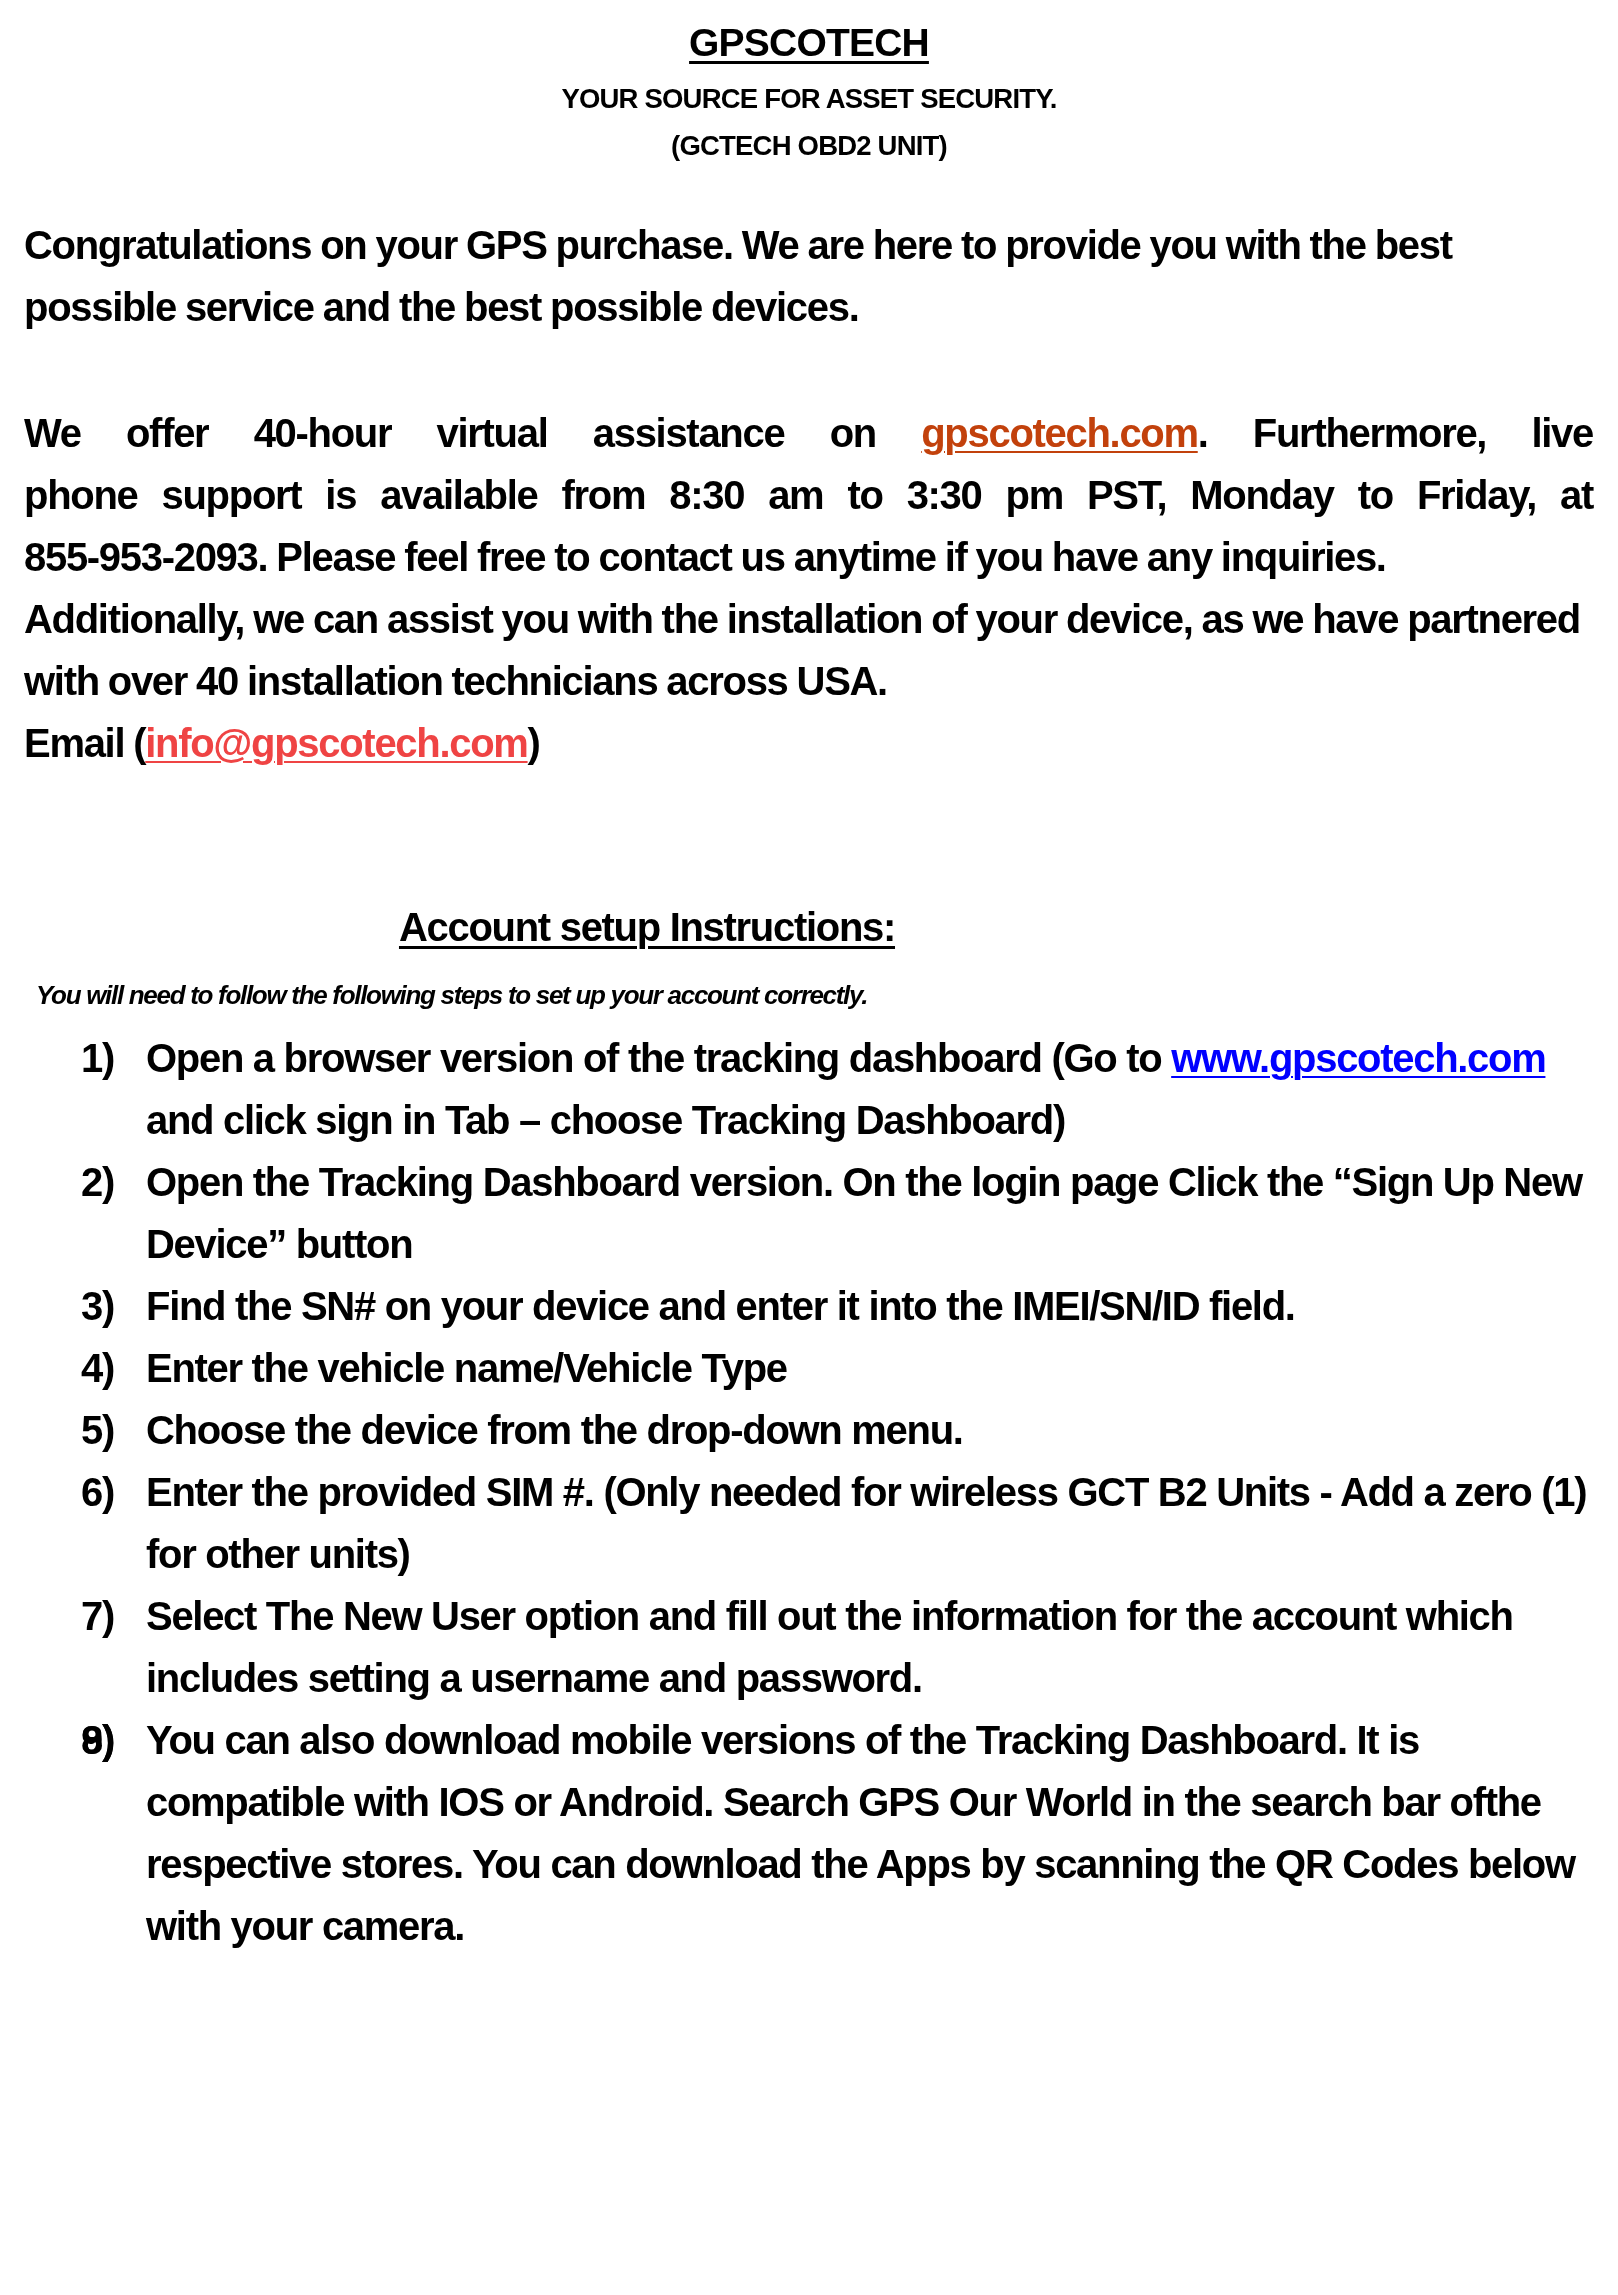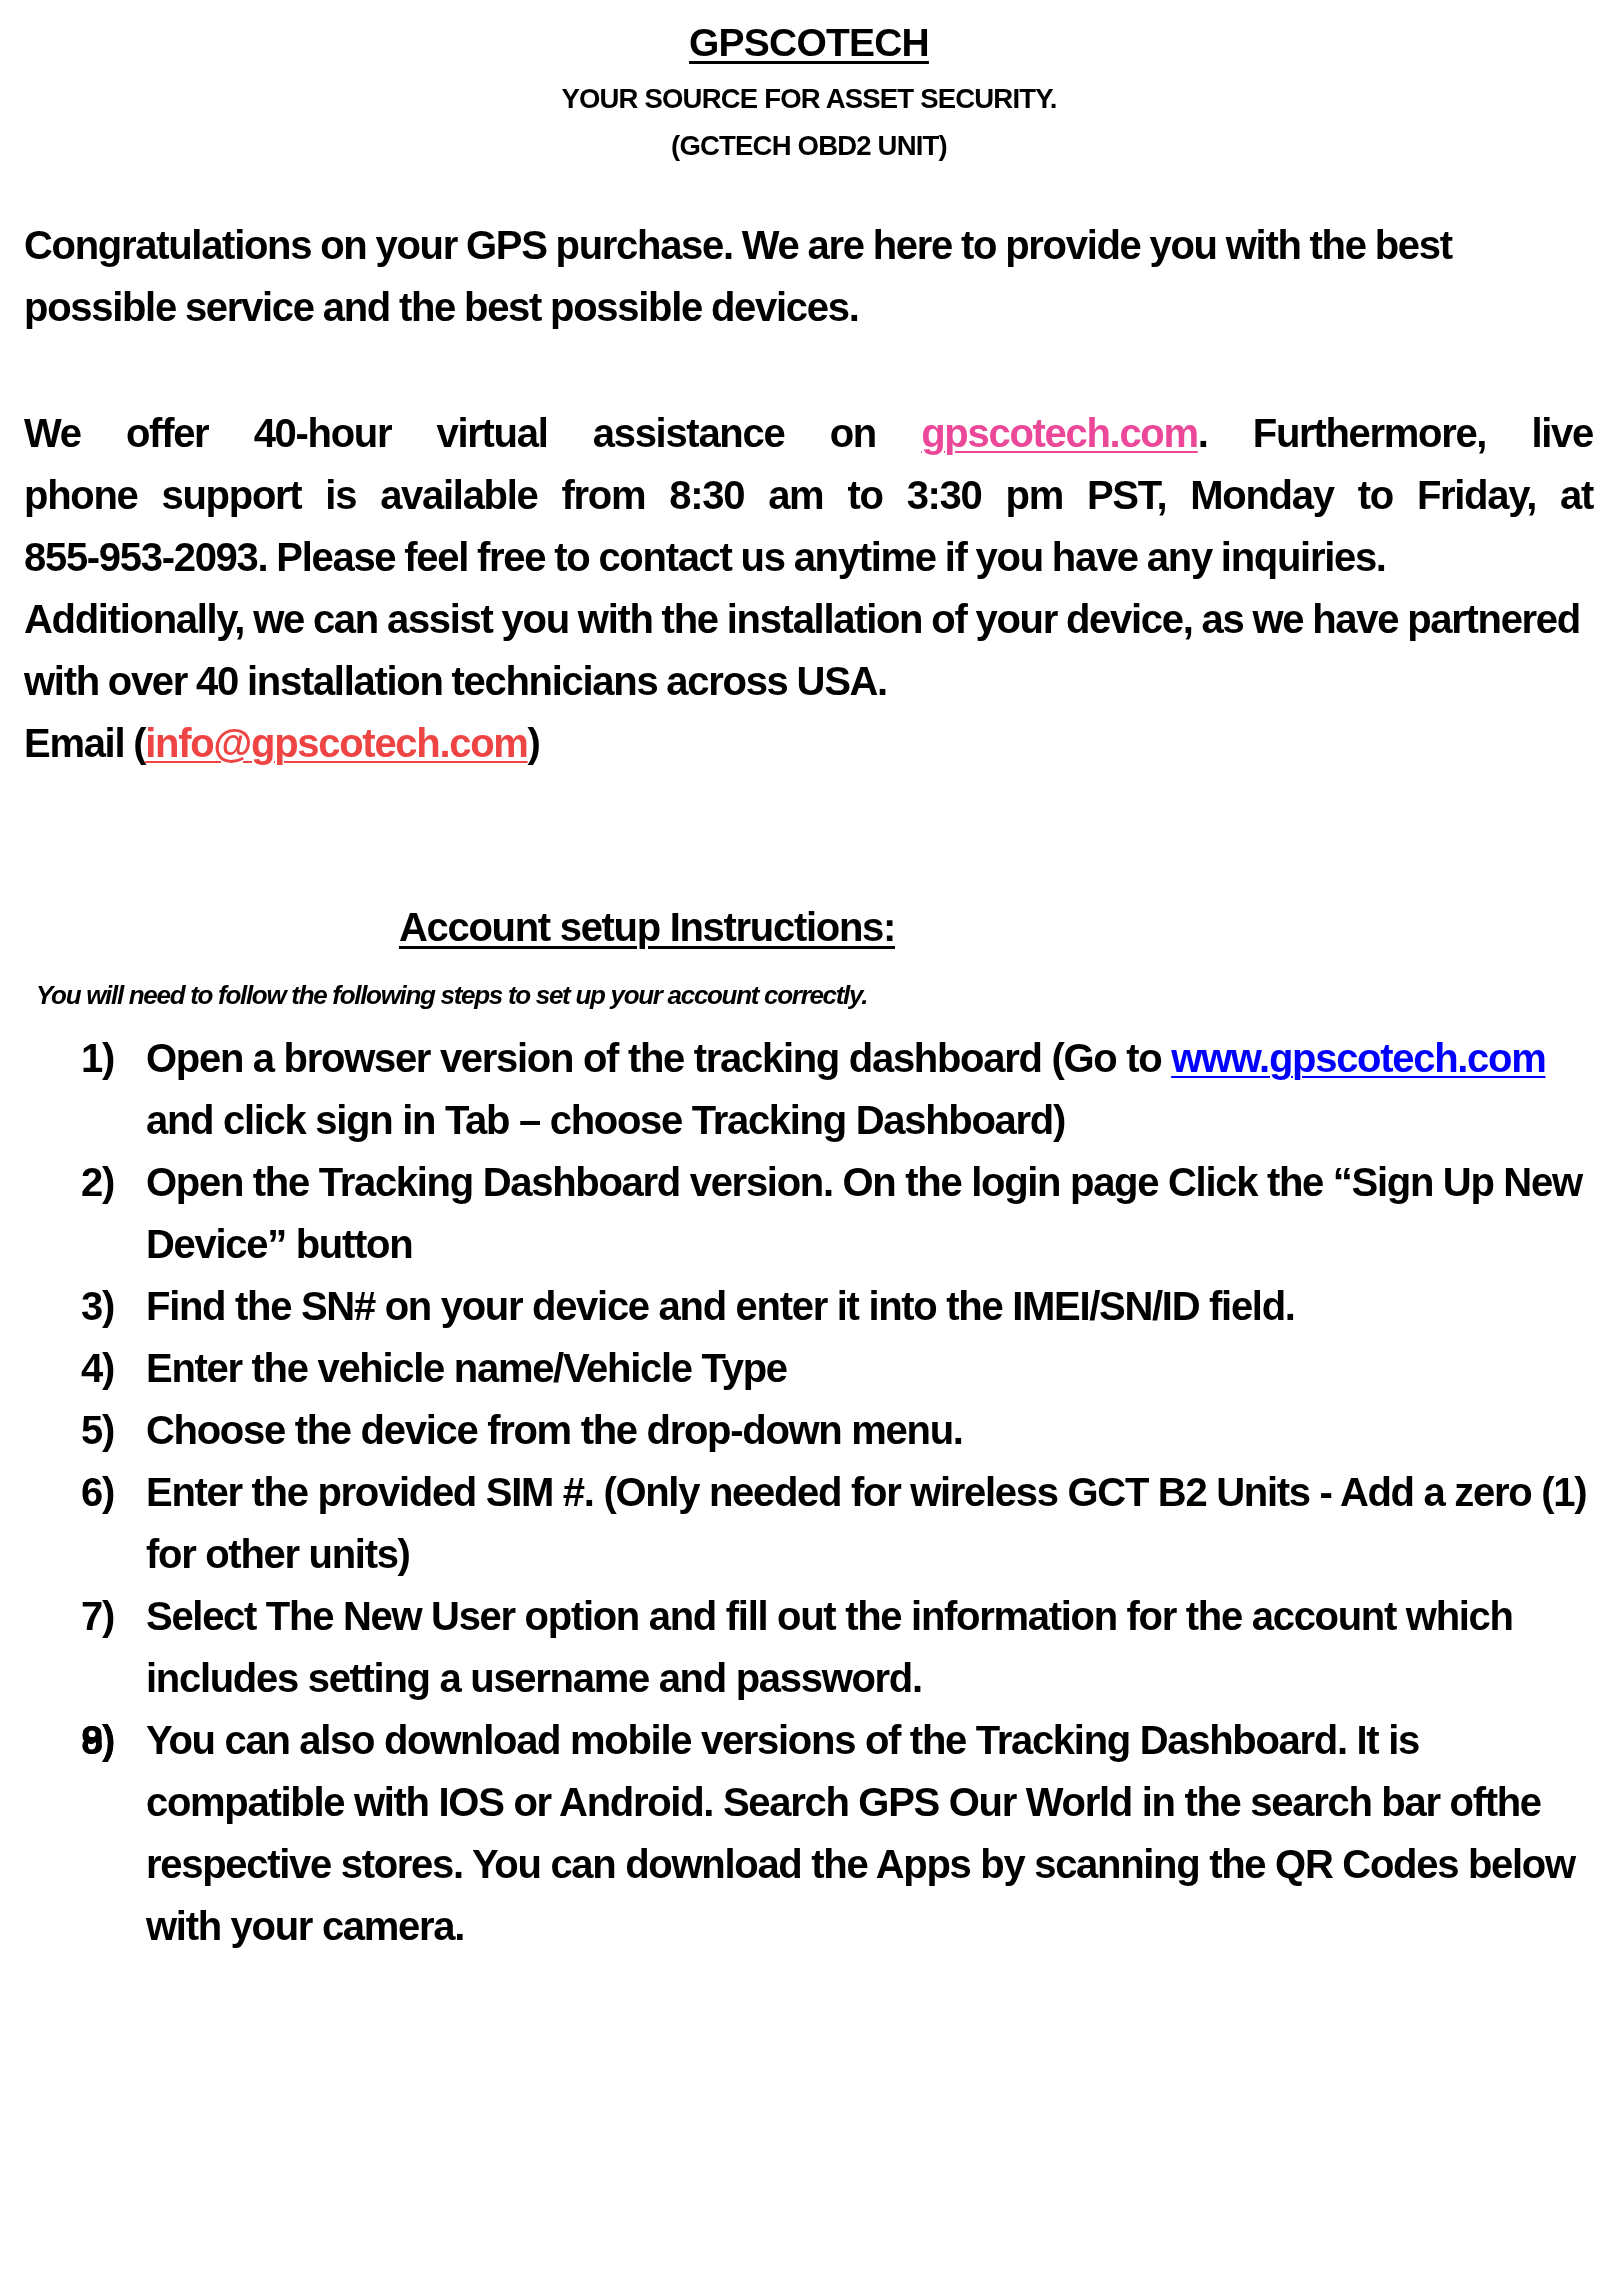--- a/index.html
+++ b/index.html
@@ -63,21 +63,21 @@
       word-spacing: -0.8px;
     }
     .p-congrats { top: 214px; }
     .p-support { top: 402px; }
     .p-support .justify-line {
       display: block;
       text-align: justify;
       text-align-last: justify;
     }
     .link-a {
-      color: #ec4899;
+      color: #c2410c;
       text-decoration: underline;
       text-decoration-thickness: 2.4px;
       text-underline-offset: 4px;
     }
     .link-b {
       color: #0000FF;
       text-decoration: underline;
       text-decoration-thickness: 2.4px;
       text-underline-offset: 4px;
     }

